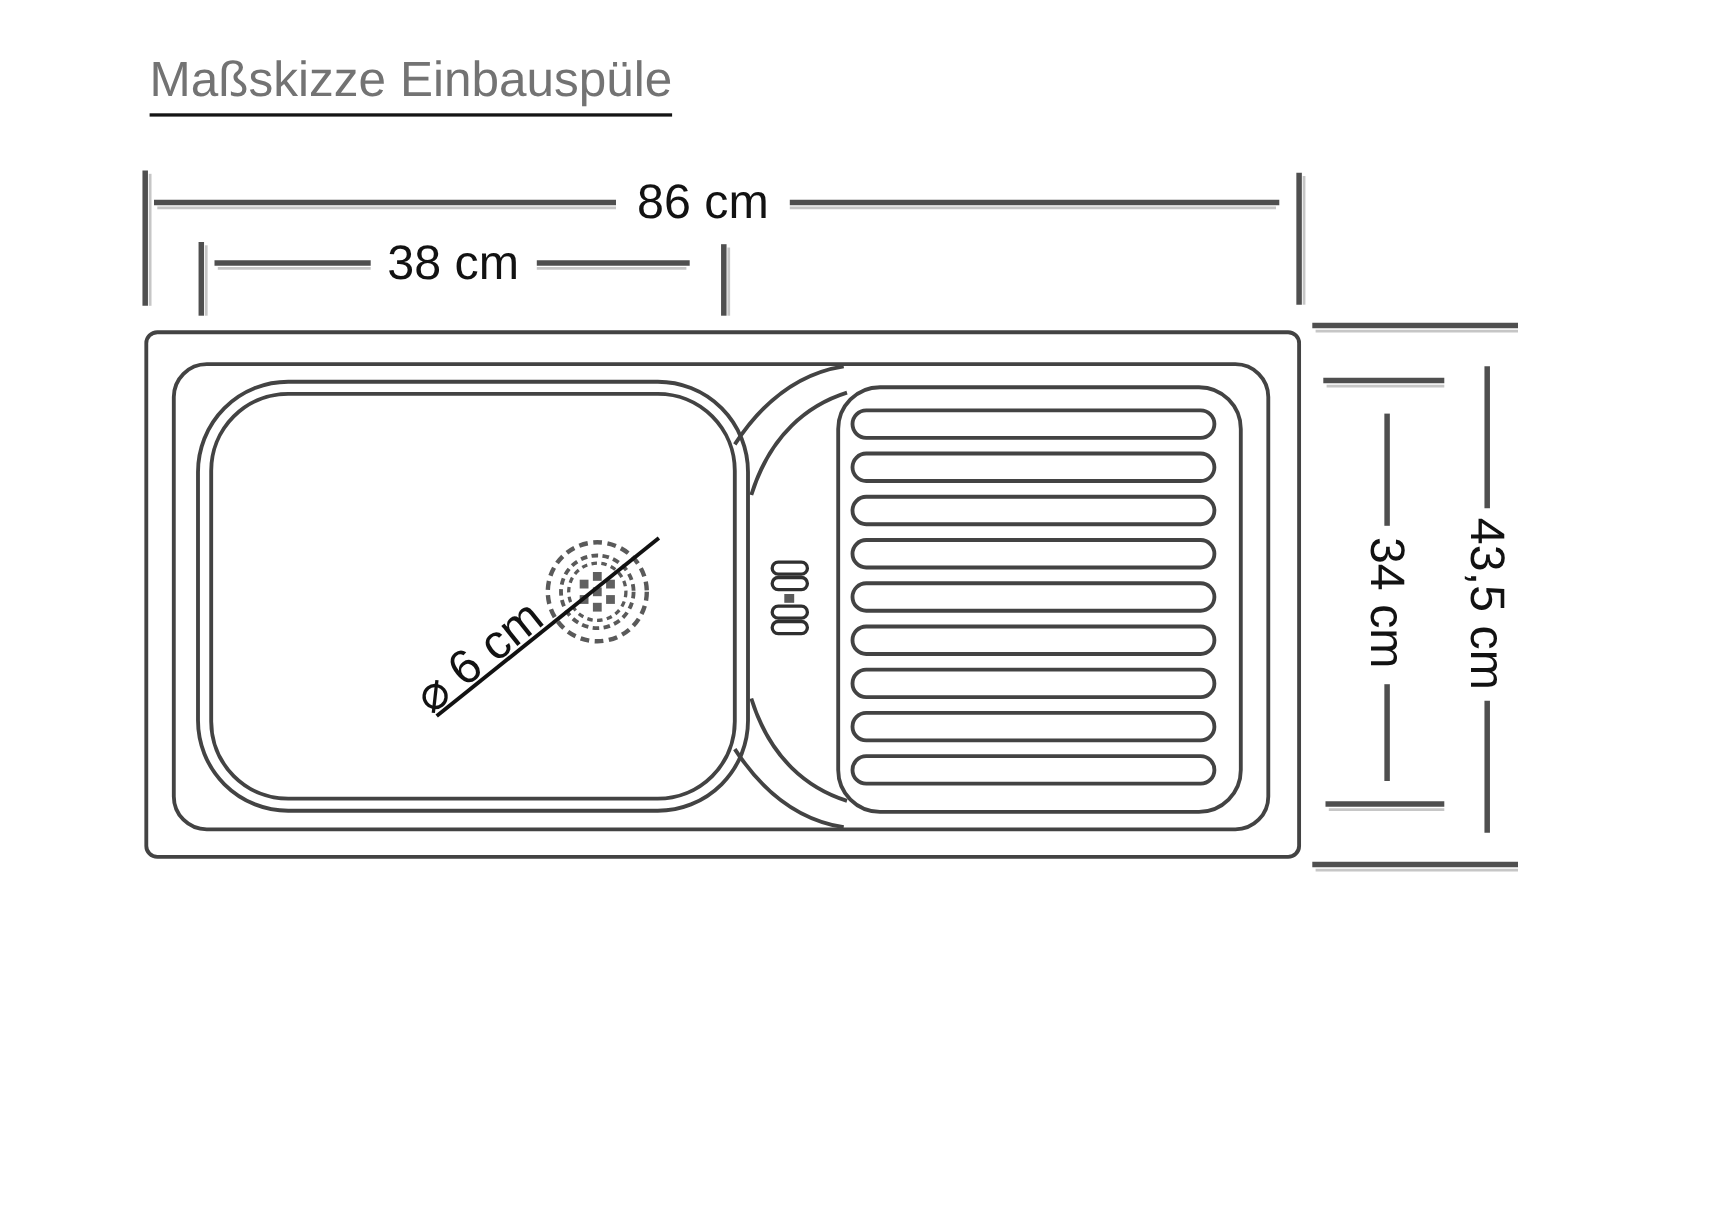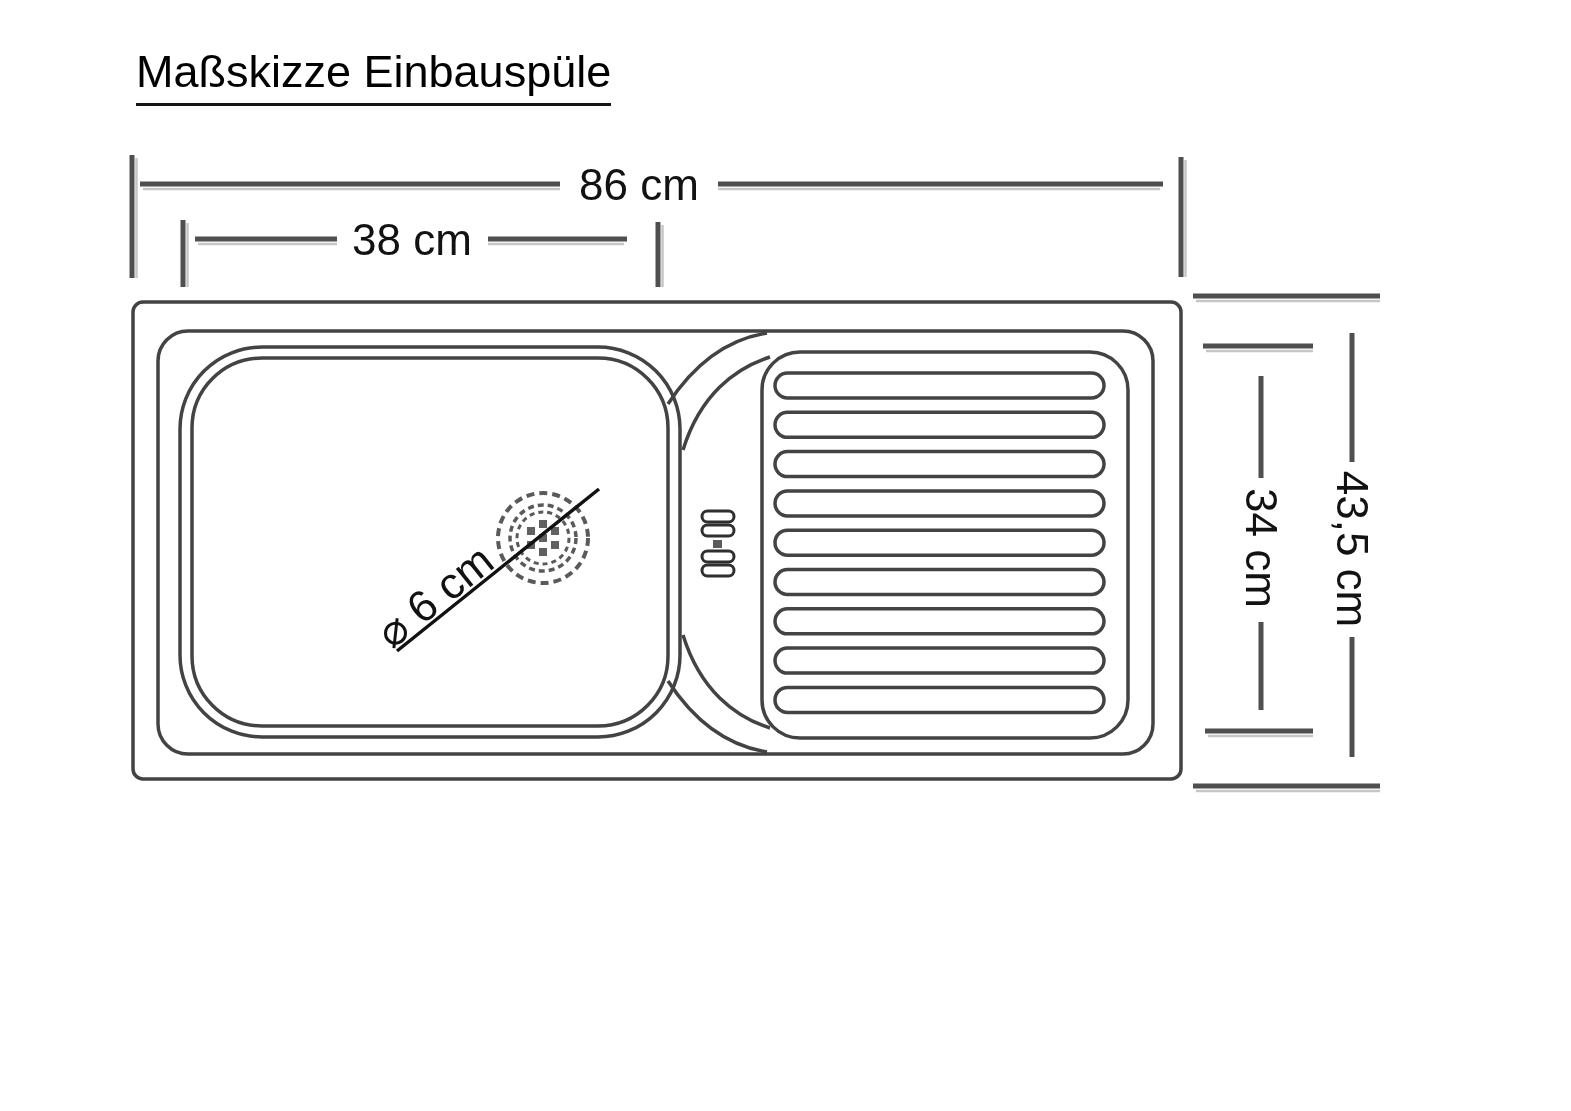--- a/index.html
+++ b/index.html
@@ -16,21 +16,21 @@
     font-family: "Liberation Sans", "DejaVu Sans", sans-serif;
   }
   .title {
     position: absolute;
     left: 136px;
     top: 46px;
     margin: 0;
     font-size: 45px;
     font-weight: 400;
     letter-spacing: 0px;
-    color: #000000;
+    color: #737373;
     border-bottom: 3px solid #141414;
     padding-bottom: 5px;
     display: inline-block;
     white-space: nowrap;
   }
   .drawing {
     position: absolute;
     left: 0;
     top: 0;
   }

